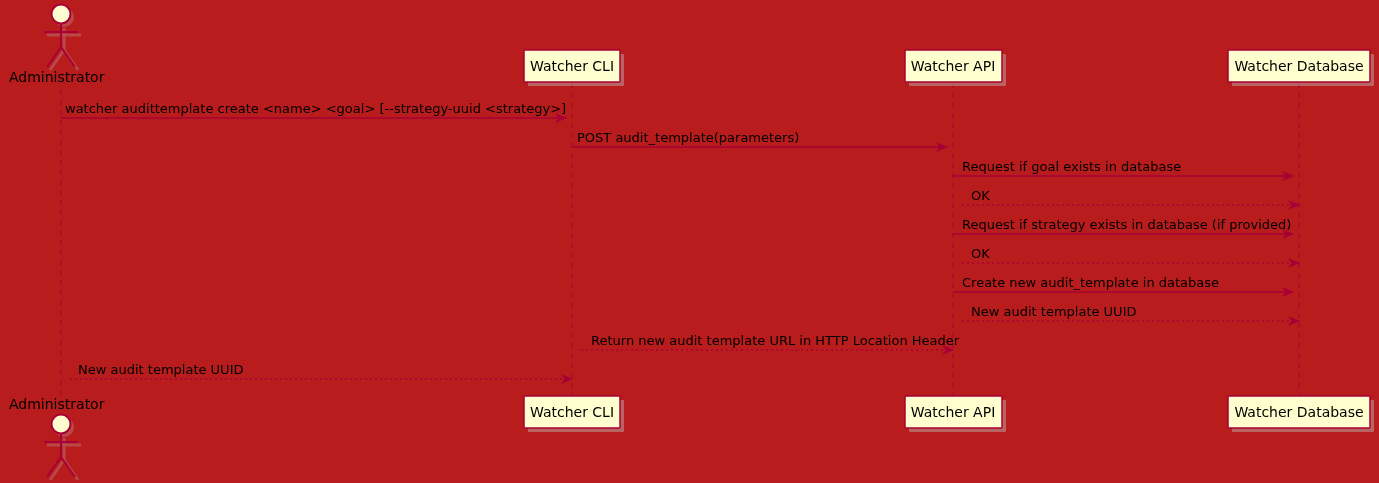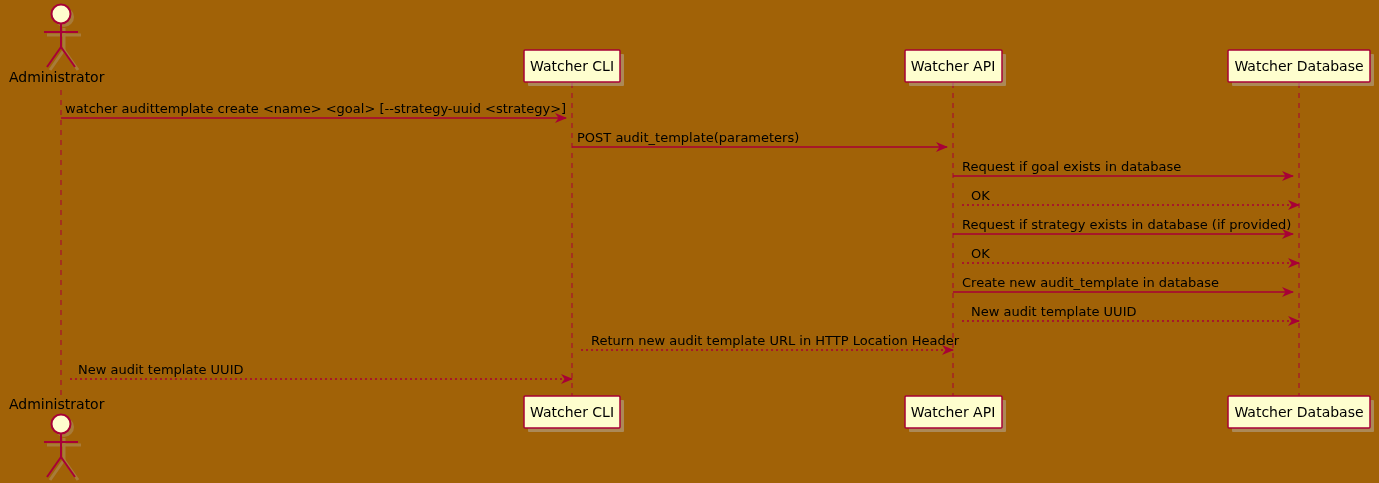--- a/index.html
+++ b/index.html
@@ -7,21 +7,21 @@
     padding: 0;
     background: #FFFFFF;
   }
   body {
     font-family: "DejaVu Sans", sans-serif;
   }
   #diagram {
     position: relative;
     width: 1379px;
     height: 483px;
-    background: #a16207;
+    background: #b91c1c;
     overflow: hidden;
   }
   #diagram svg {
     position: absolute;
     left: 0;
     top: 0;
   }
   .msg-text {
     font-family: "DejaVu Sans", sans-serif;
     font-size: 13px;

